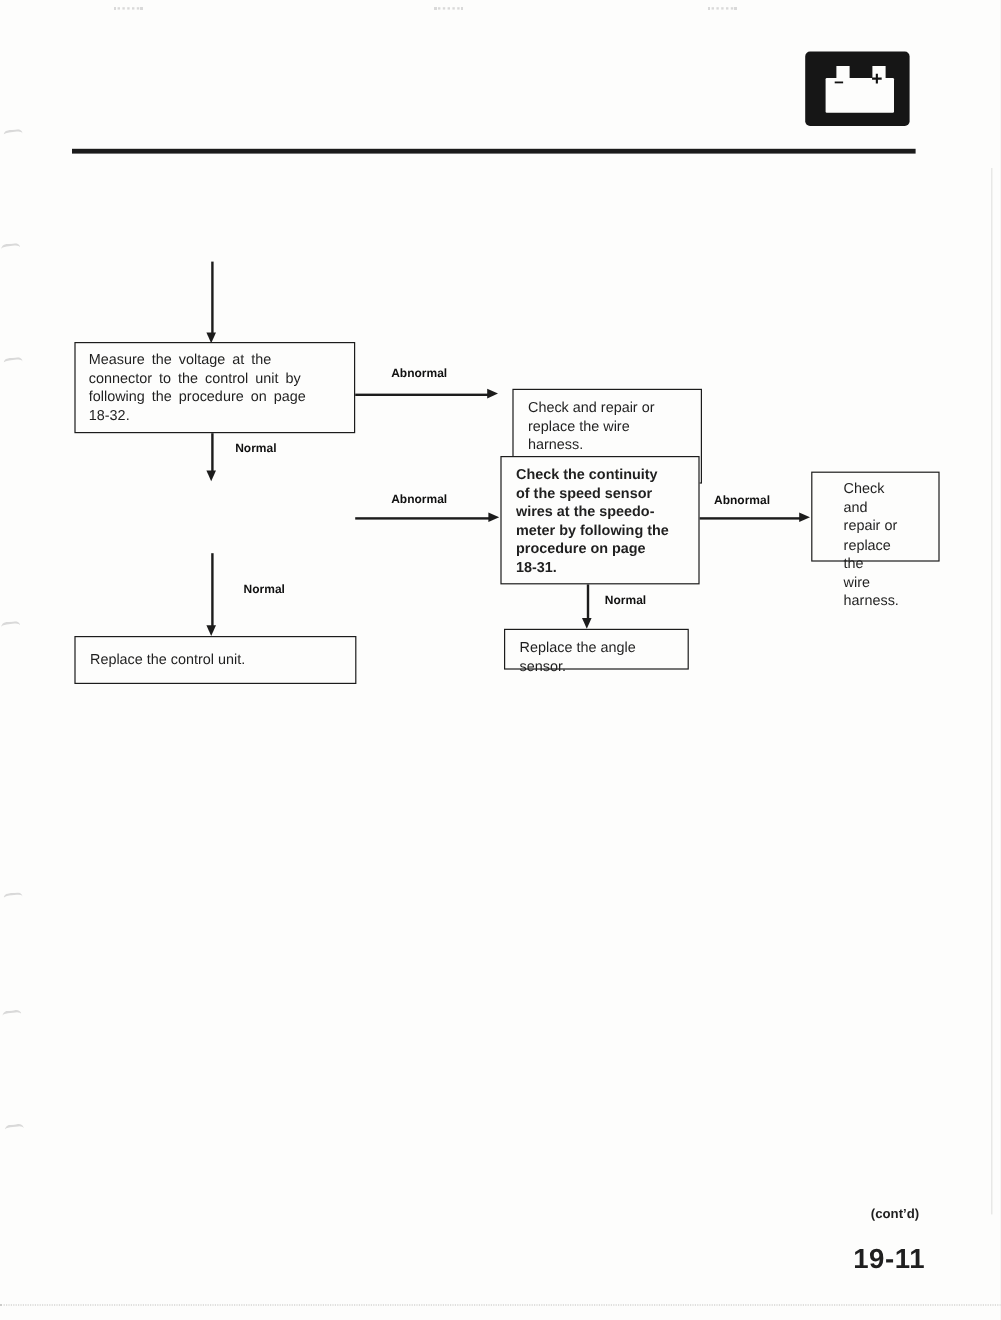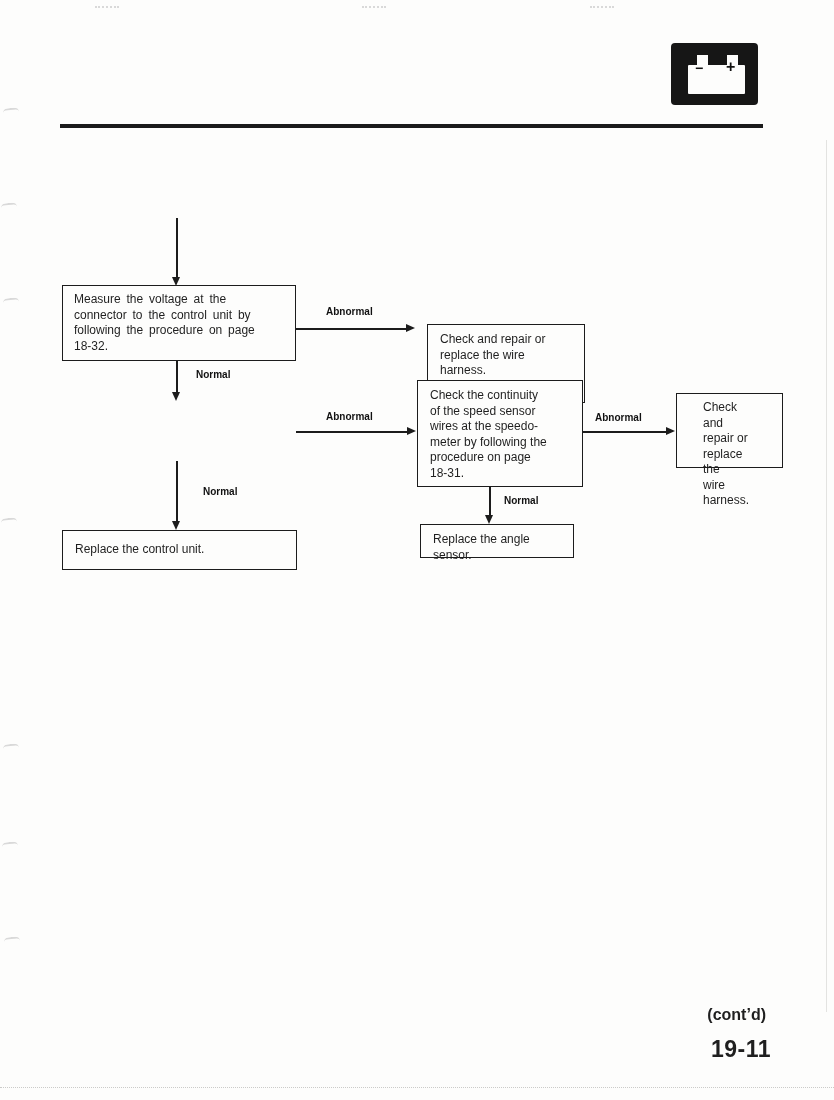--- a/index.html
+++ b/index.html
@@ -22,37 +22,37 @@
 
   
   .fbox {
     position:absolute; box-sizing:border-box;
     border:1.5px solid #1c1c1c; background:#fdfdfc;
     font-size:12px; line-height:15.5px; white-space:pre-line;
   }
   .b1 { left:62px;  top:285px; width:234px; height:76px;  padding:6px 11px; word-spacing:2.5px; }
   .b2 { left:427px; top:292px; width:158px; height:79px;  padding:7px 12px;margin-top:32px; }
   .b3 { left:62px;  top:400px; width:234px; height:61px;  padding:5px 11px; word-spacing:0.5px; }
-  .b4 { left:417px; top:380px; width:166px; height:107px; padding:7px 12px; }
+  .b4 { left:417px; top:380px; width:166px; height:107px; padding:7px 12px;font-weight:bold; }
   .b5 { left:676px; top:393px; width:107px; height:75px;  padding:6px 26px; }
   .b6 { left:62px;  top:530px; width:235px; height:40px;  padding:0 12px; display:flex; align-items:center; }
   .b7 { left:420px; top:524px; width:154px; height:34px;  padding:7px 12px; }
 
   
   .varrow { position:absolute; width:2px; background:#1c1c1c; }
   .harrow { position:absolute; height:2px; background:#1c1c1c; }
   .ah-down { position:absolute; width:0; height:0;
     border-left:4px solid transparent; border-right:4px solid transparent; border-top:9px solid #1c1c1c; }
   .ah-right { position:absolute; width:0; height:0;
     border-top:4px solid transparent; border-bottom:4px solid transparent; border-left:9px solid #1c1c1c; }
 
   .lab { position:absolute; font-size:10px; font-weight:700; color:#111; }
 
   
-  .contd   { position:absolute; right:68px; top:1006px; font-size:16px; font-weight:700; }
+  .contd   { position:absolute; right:68px; top:1006px; font-size:11px; font-weight:700; }
   .pagenum { position:absolute; right:63px; top:1036px; font-size:23px; font-weight:700; letter-spacing:0.5px; }
 
   
   .squiggle { position:absolute; width:16px; height:6px; border-top:2px solid #bdbdbd;
     border-radius:60% / 100%; opacity:.55; transform:rotate(-6deg); }
   .tdash { position:absolute; width:24px; height:0; border-top:2px dotted #cbcbcb; opacity:.7; }
   .rline { position:absolute; left:826px; top:140px; width:1px; height:872px; background:#e3e3e1; }
   .bline { position:absolute; left:0; top:1087px; width:834px; height:0; border-top:1px dotted #bfbfbd; opacity:.8; }
 </style>
 </head>

